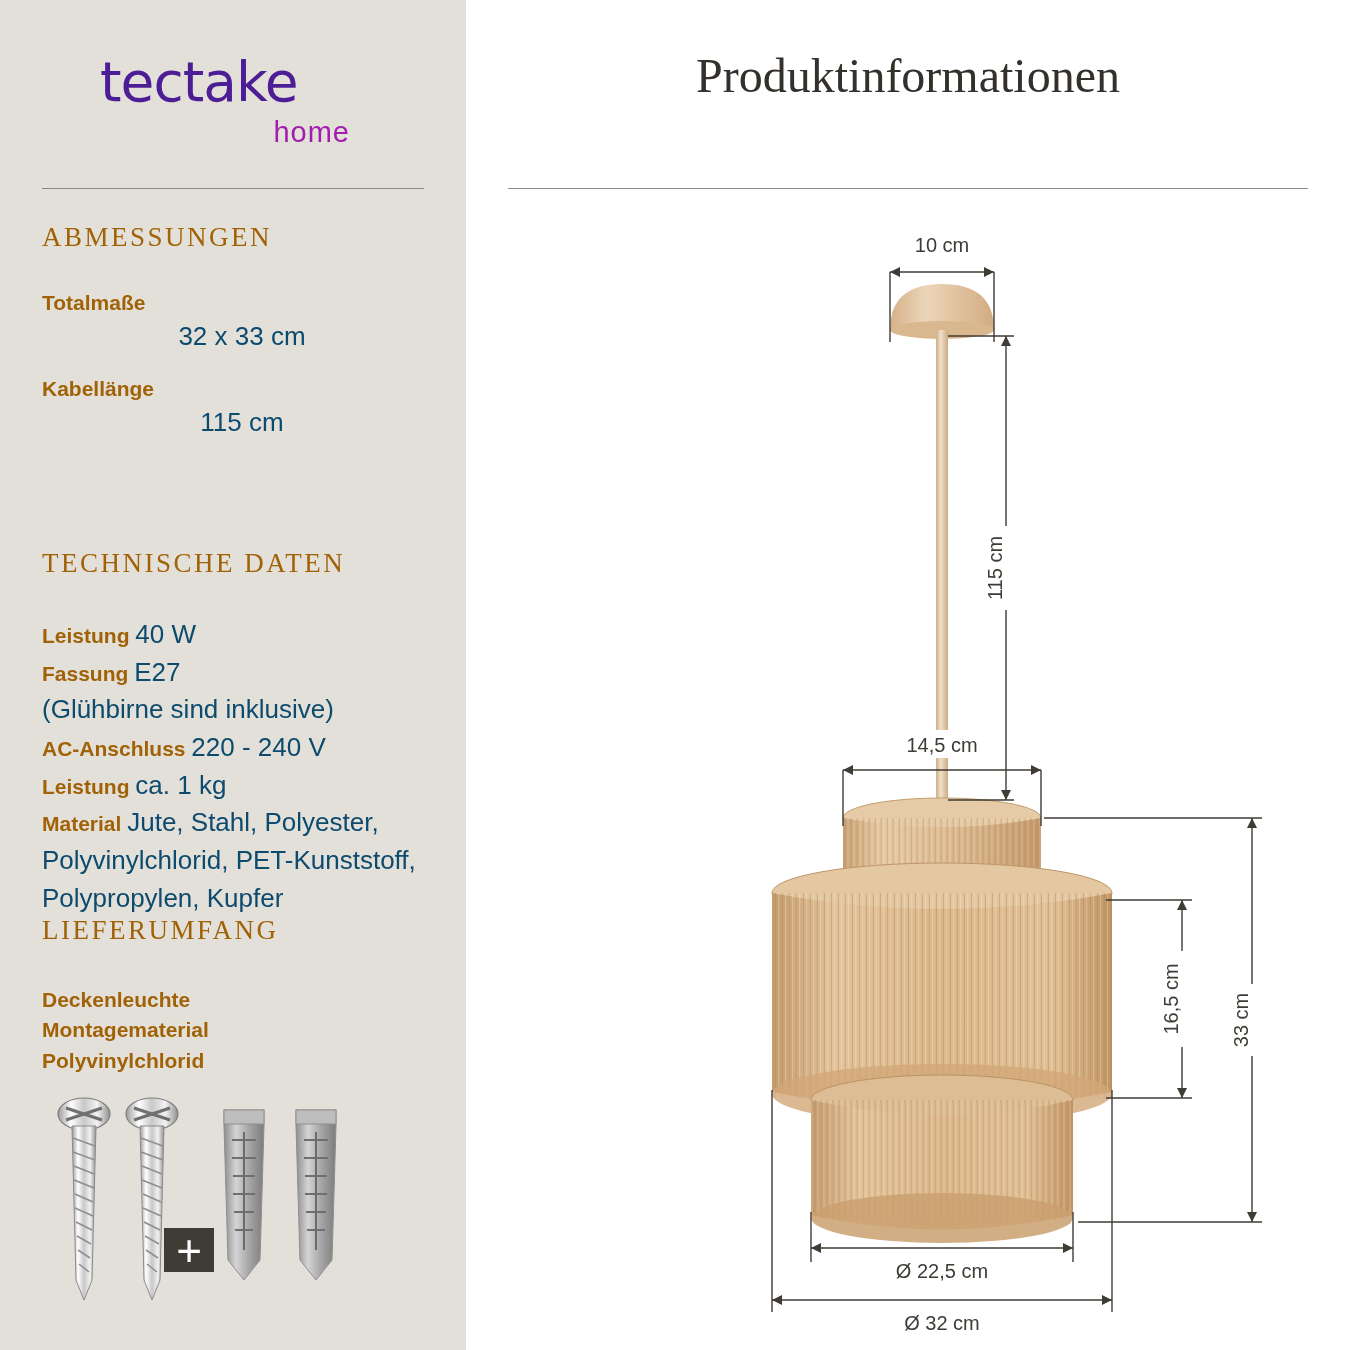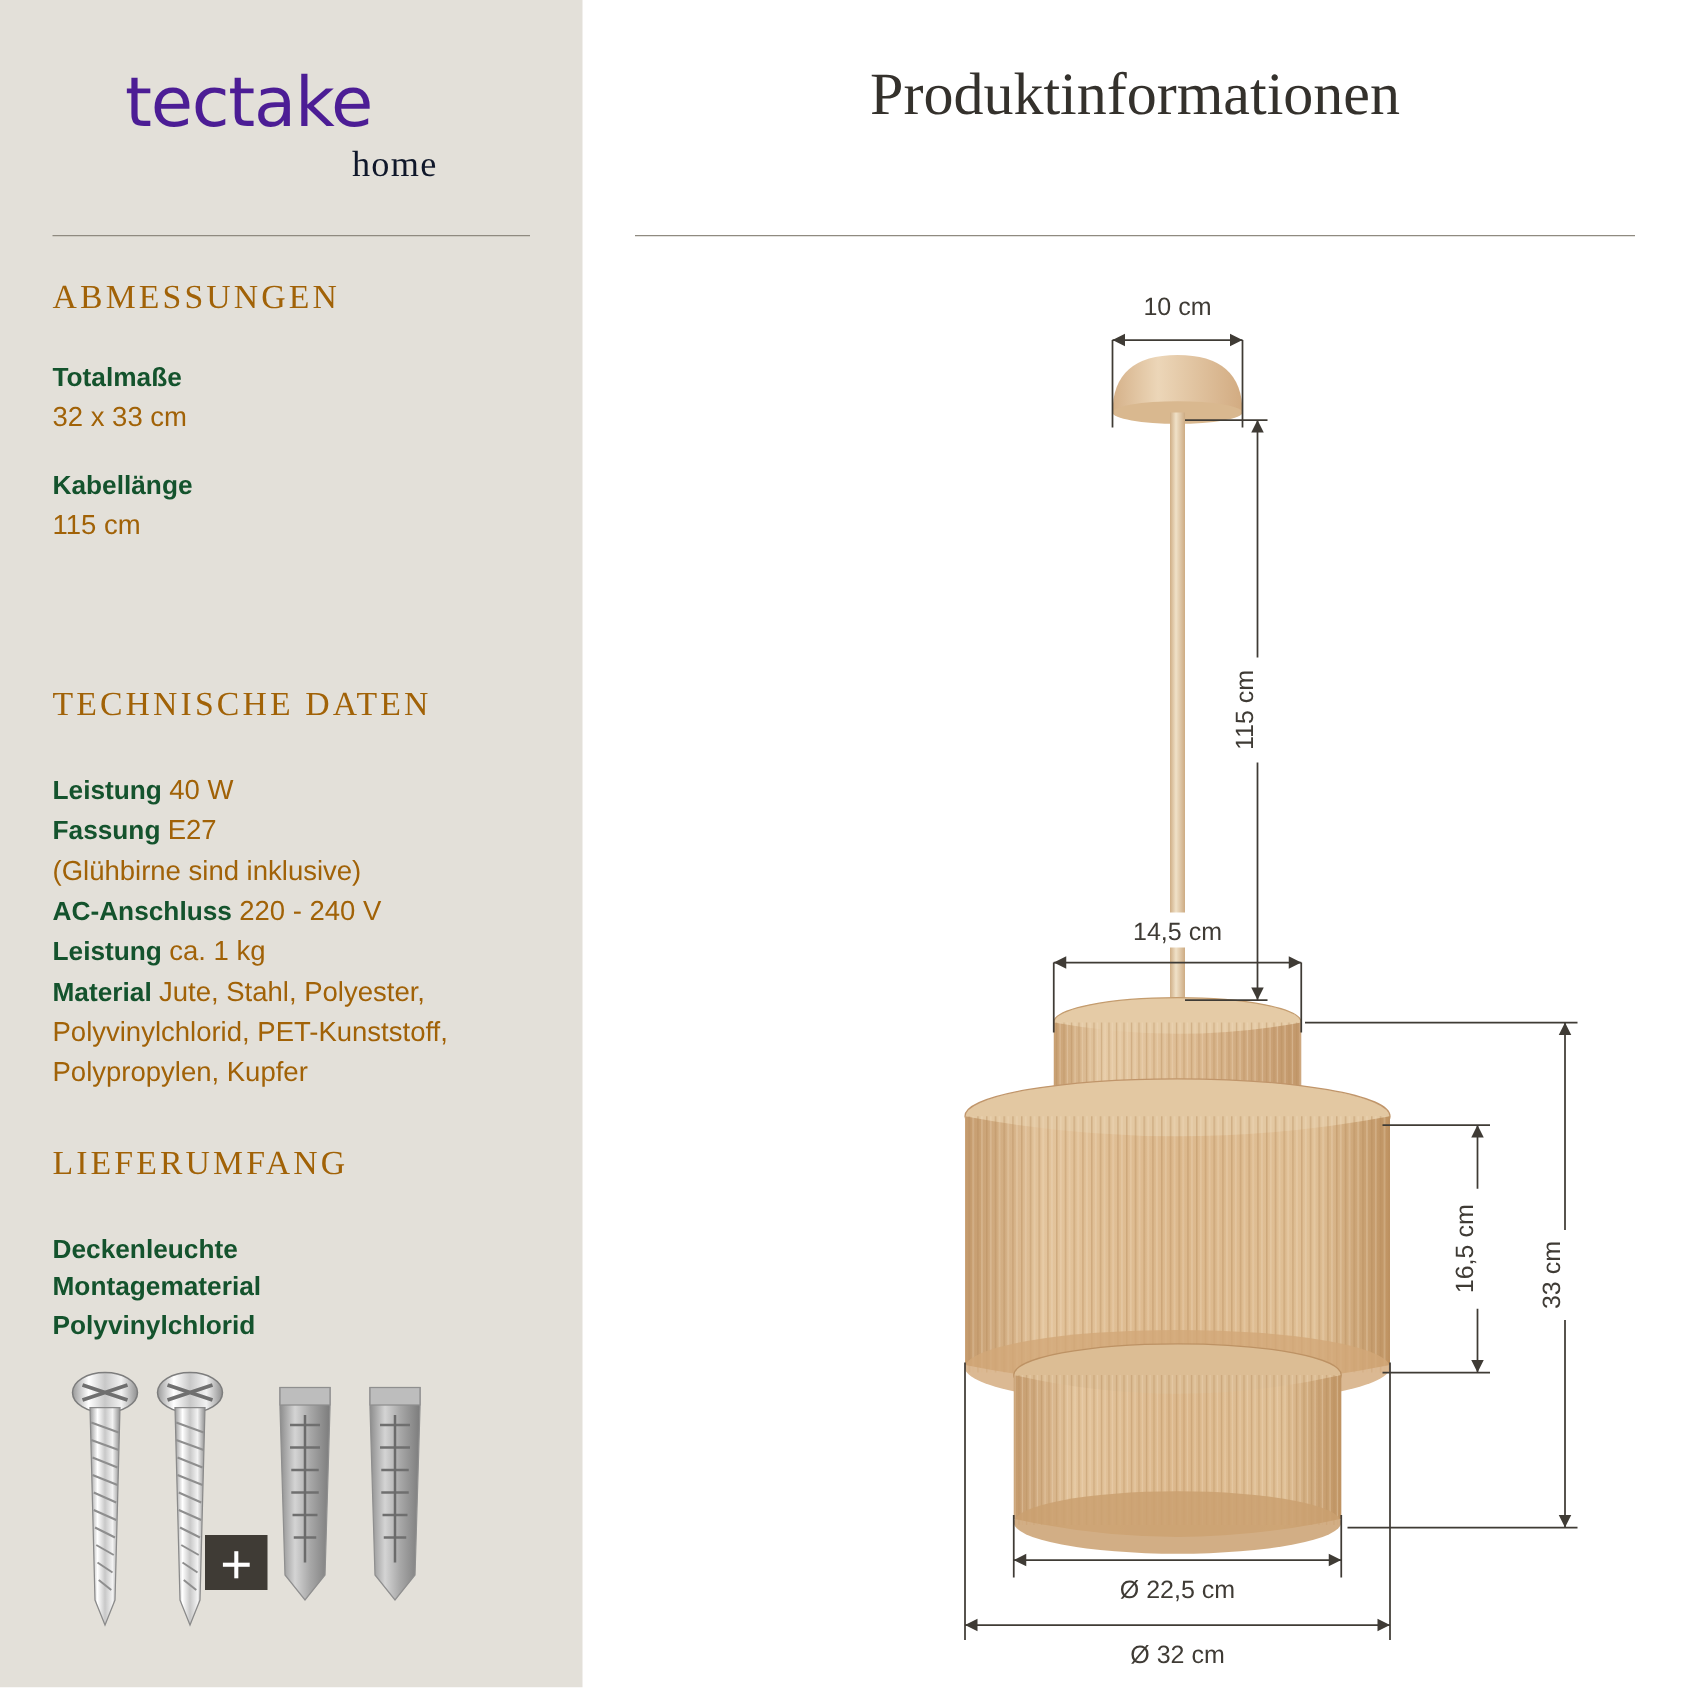--- a/index.html
+++ b/index.html
@@ -36,22 +36,22 @@
   .logo-main {
     font-size: 55px;
     letter-spacing: -1px;
     color: #4c1d95;
     font-family: "DejaVu Sans", sans-serif;
     font-weight: 400;
     line-height: 1;
   }
   .logo-sub {
     font-size: 29px;
-    color: #0f172a;
-    font-family: Liberation Serif, serif;
+    color: #a21caf;
+    font-family: Liberation Sans, sans-serif;
     letter-spacing: 1px;
     text-align: right;
     width: 250px;
     margin-top: 6px;
   }
   .divider {
     position: absolute;
     left: 42px;
     top: 188px;
     width: 382px;
@@ -60,29 +60,30 @@
   }
   .sec-title {
     font-size: 27px;
     letter-spacing: 2.5px;
     color: #a16207;
     font-weight: 400;
     font-family: Liberation Serif, serif;
   }
   .lbl {
     font-size: 21px;
-    color: #14532d;
+    color: #a16207;
     font-weight: bold;
     line-height: 1.45;
   }
   .val {
-    font-size: 22px;
-    color: #a16207;
+    font-size: 26px;
+    color: #0c4a6e;
     font-weight: normal;
     line-height: 1.45;
+    text-align: center;
   }
   .para {
     font-size: 21px;
     color: #55504a;
     line-height: 1.45;
   }
   .blk { position: absolute; left: 42px; width: 400px; }
 
   
   .content {

